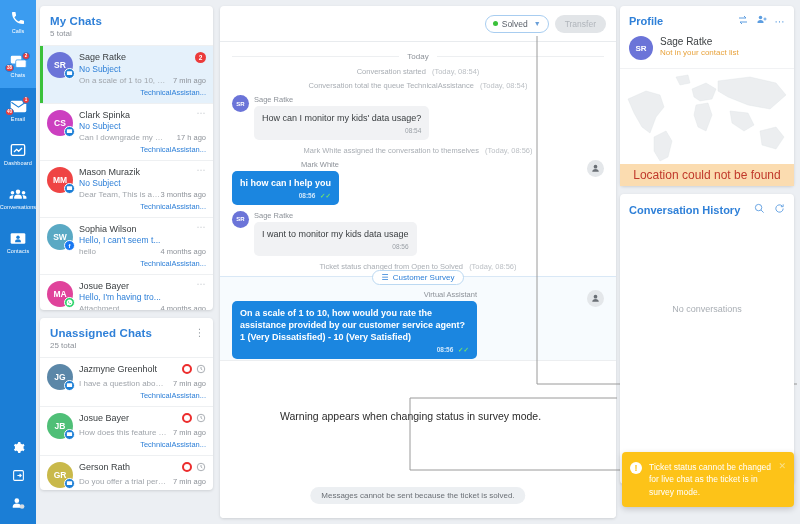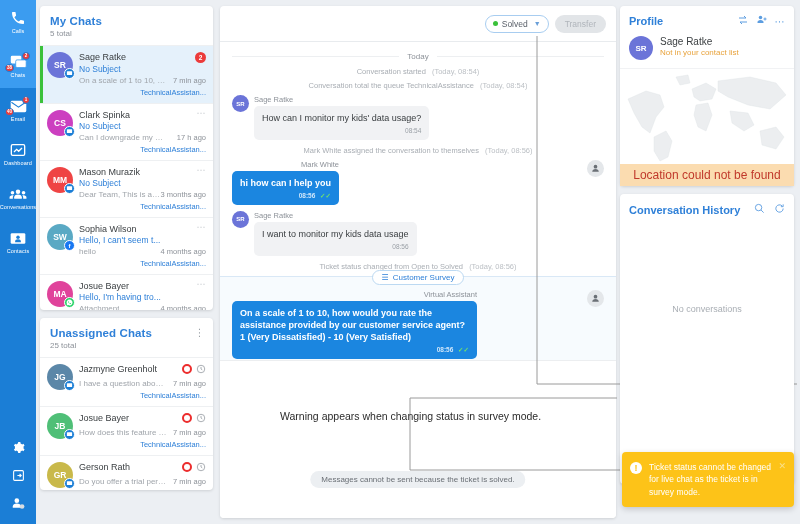--- a/index.html
+++ b/index.html
@@ -116,21 +116,21 @@
   .msg.out .mname { text-align:right; }
   .msg.out .bub { background:#1b86e0; color:#fff; font-weight:bold; }
   .msg.out .btime { color:#cfe6fa; }
   .check { color:#6ee06e; margin-left:3px; }
   .agav { width:17px;height:17px;border-radius:50%;background:#e4e7ea;display:flex;align-items:center;justify-content:center;flex:none;}
 
   .survey-band { border-top:1px solid #d9e8f6; border-bottom:1px solid #d9e8f6; background:#f7fbfe; margin: 4px -12px 0; padding: 0 12px 8px; position:relative;}
   .survey-chip { position:relative; top:-7px; width:fit-content; margin:0 auto; background:#fff; border:1px solid #bcd9f2; border-radius:10px; padding:2px 9px; font-size:8px; color:#2f80d8; display:flex; align-items:center; gap:4px;}
 
   #composer { position:absolute; left:0; right:0; bottom:0; height:158px; border-top:1px solid #eceef0; background:#fff; }
-  .composer-note { position:absolute; bottom:30px; left:50%; transform:translateX(-50%); background:#eceff2; color:#6a6f75; font-size:8px; border-radius:10px; padding:4px 11px; white-space:nowrap;}
+  .composer-note { position:absolute; bottom:14px; left:50%; transform:translateX(-50%); background:#eceff2; color:#6a6f75; font-size:8px; border-radius:10px; padding:4px 11px; white-space:nowrap;}
 
   
   #anno { position:absolute; left:0; top:0; width:800px; height:524px; pointer-events:none; }
   .anno-text { position:absolute; font-size:10.5px; color:#2b2b2b; white-space:nowrap; }
 
   
   #right { position:absolute; left:620px; top:6px; width:174px; height:512px; }
   .pcard { background:#fff; border-radius:4px; box-shadow:0 1px 3px rgba(0,0,0,.13); }
   .phead { display:flex; align-items:center; padding:8px 9px 4px; gap:6px;}
   .ptitle { color:#2f80d8; font-size:11px; font-weight:bold; }

